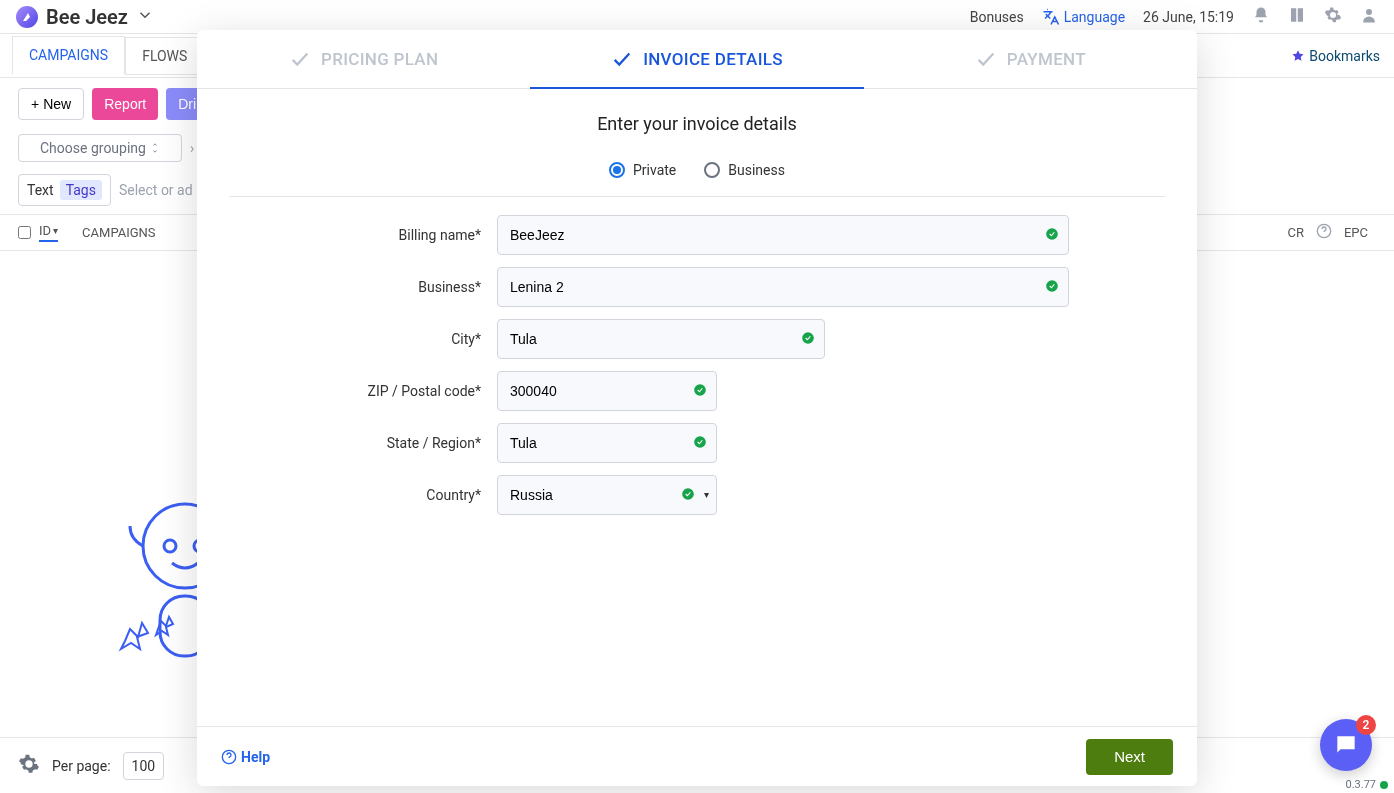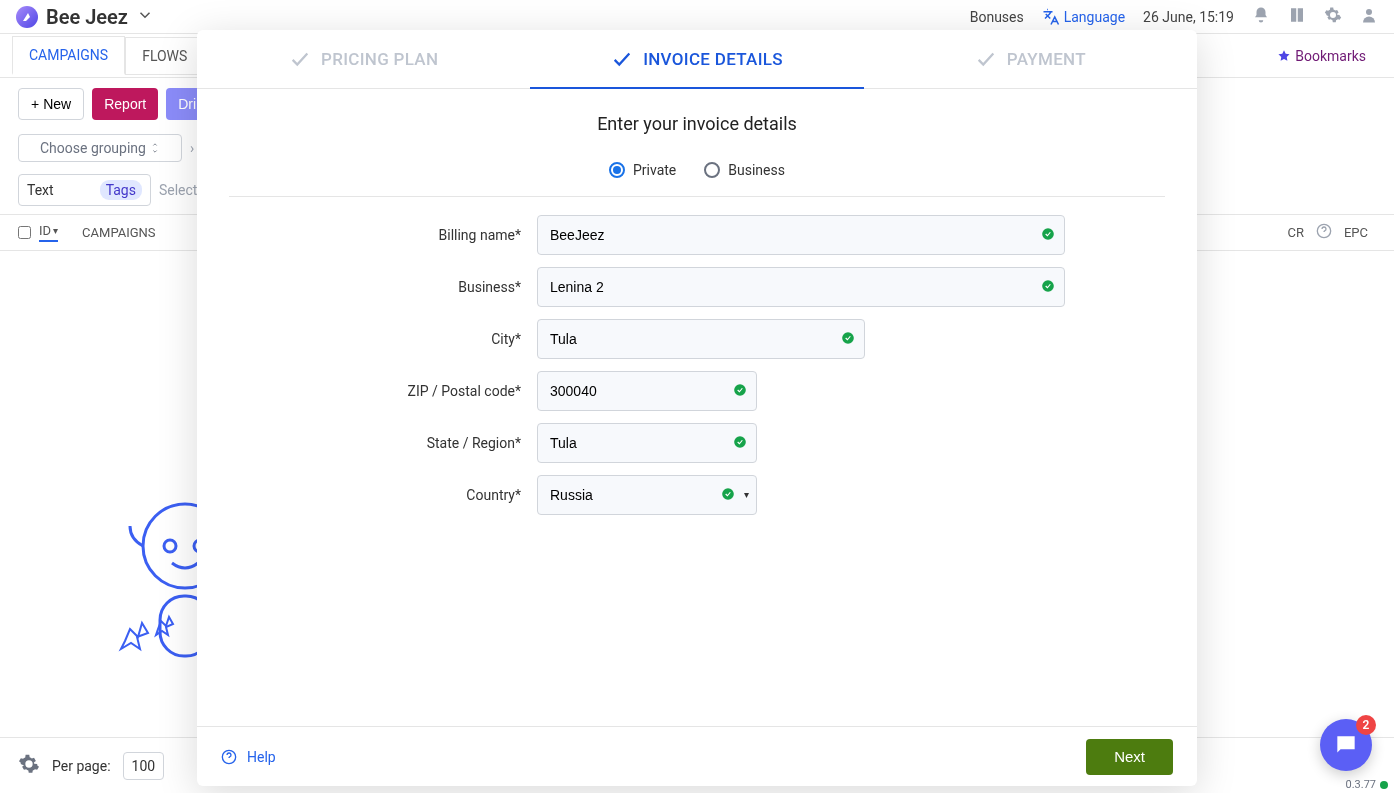--- a/index.html
+++ b/index.html
@@ -13,32 +13,32 @@
     .topbar-spacer { flex: 1; }
     .topbar-right { display: flex; align-items: center; gap: 18px; color: #444; }
     .link-blue { color: #2563eb; cursor: pointer; display:flex; align-items:center; gap:4px; }
     .topbar-icon { color: #9ca3af; cursor: pointer; }
 
     
     .page-tabs { height: 44px; display: flex; align-items: center; padding: 0 12px; border-bottom: 1px solid #e5e5e5; }
     .tab { padding: 10px 16px; font-size: 14px; color: #555; border: 1px solid #e5e5e5; background:#fff; cursor: pointer; }
     .tab.active { color: #2563eb; border-bottom: 2px solid #fff; }
     .tabs-spacer { flex: 1; }
-    .bookmarks { color: #701a75; cursor:pointer; display:flex; align-items:center; gap:4px; margin-right:16px; }
+    .bookmarks { color: #0c4a6e; cursor:pointer; display:flex; align-items:center; gap:4px; margin-right:2px; }
 
     
     .toolbar { padding: 10px 18px; display: flex; gap: 8px; align-items:center; }
     .btn { height: 32px; padding: 0 12px; border: 1px solid #d1d5db; border-radius: 4px; background: #fff; cursor:pointer; display:flex; align-items:center; gap:4px; font-size:14px; }
-    .btn-primary { background: #be185d; color: #fff; border: none; }
+    .btn-primary { background: #ec4899; color: #fff; border: none; }
     .btn-primary2 { background: #8b8cf9; color: #fff; border: none; }
 
     .filter-row { padding: 4px 18px; display:flex; gap:8px; align-items:center; }
     .grouping { border: 1px solid #d1d5db; border-radius: 4px; padding: 5px 21px; color:#6b7280; font-size:14px; display:flex; align-items:center; gap:4px;}
     .filter-row2 { padding: 8px 18px; display:flex; gap:8px; align-items:center; }
-    .badge-tag { background:#e0e7ff; border-radius:9px; padding:2px 6px; font-size:14px; color:#4338ca;margin-left:40px; }
+    .badge-tag { background:#e0e7ff; border-radius:3px; padding:2px 6px; font-size:14px; color:#4338ca; }
 
     
     .table-head { display:flex; align-items:center; padding: 8px 18px; border-top:1px solid #e5e5e5; border-bottom: 1px solid #e5e5e5; color:#555; font-size:13px; }
     .th-id { margin-left:8px; margin-right:24px; border-bottom:2px solid #2563eb; padding-bottom:2px; display:flex; align-items:center; gap:2px;text-align:center;}
     .th-campaigns { }
     .th-right { margin-left:auto; display:flex; align-items:center; gap:12px; margin-right:8px; }
 
     
     .empty-area { position: relative; height: 480px; }
     .robot { position:absolute; left: 110px; top: 250px; }
@@ -58,32 +58,32 @@
     .step.active { color:#1a56db; position:relative; }
     .step.active::after { content:''; position:absolute; bottom:-1px; left:0; right:0; height:2px; background:#1a56db; }
     .modal-body { padding: 24px 0; flex:1; overflow:auto; }
     .modal-title { text-align:center; font-size:18px; color:#222; margin-bottom:20px; }
     .radio-row { display:flex; justify-content:center; gap:28px; padding: 8px 0 18px; }
     .radio-item { display:flex; align-items:center; gap:8px; cursor:pointer; }
     .radio-circle { width:16px; height:16px; border:2px solid #1a73e8; border-radius:50%; display:flex; align-items:center; justify-content:center; }
     .radio-circle.off { border-color:#6b7280; }
     .radio-dot { width:8px; height:8px; border-radius:50%; background:#1a73e8; }
     .divider { height:1px; background:#e5e5e5; margin: 0 32px 18px; }
-    .form-row { display:flex; align-items:center; margin: 12px 0; padding-left: 40px; }
+    .form-row { display:flex; align-items:center; margin: 12px 0; }
     .form-label { width: 300px; text-align:right; padding-right: 16px; font-size:14px; color:#333; }
     .form-input-wrap { position:relative; }
     .form-input { height: 40px; border:1px solid #d1d5db; border-radius:4px; background:#f7f9fc; padding: 0 34px 0 12px; font-size:14px; }
-    .w500 { width:528px; }
+    .w500 { width:572px; }
     .w328 { width:328px; }
     .w220 { width:220px; }
     .valid-icon { position:absolute; right:10px; top:12px; width:14px; height:14px; color:#16a34a; }
     .select-caret { position:absolute; right:8px; top:14px; color:#333; font-size:10px; }
     .valid-icon-select { position:absolute; right:22px; top:12px; width:14px; height:14px; color:#16a34a; }
     .modal-footer { height:60px; border-top:1px solid #e5e5e5; display:flex; align-items:center; padding: 0 24px; justify-content:space-between; }
-    .help-link { color:#2563eb; display:flex; align-items:center; gap:10px; cursor:pointer; }
+    .help-link { color:#2563eb; display:flex; align-items:center; gap:4px; cursor:pointer;font-weight:bold; }
     .next-btn { background:#4d7c0f; color:#fff; border:none; border-radius:4px; height:36px; padding: 0 28px; font-size:15px; cursor:pointer; }
 
     
     .chat-fab { position:absolute; right:22px; bottom:22px; width:52px; height:52px; border-radius:50%; background:#5b5ff5; display:flex; align-items:center; justify-content:center; box-shadow:0 4px 14px rgba(0,0,0,0.2); cursor:pointer; }
     .chat-badge { position:absolute; top:-4px; right:-4px; width:20px; height:20px; border-radius:50%; background:#ef4444; color:#fff; font-size:12px; display:flex; align-items:center; justify-content:center; font-weight:600; }
 
     .chev-down { display:inline-block; }
     .icon-svg { width:18px; height:18px; }
     .checkmark-svg { width:22px; height:22px; }
   </style>

